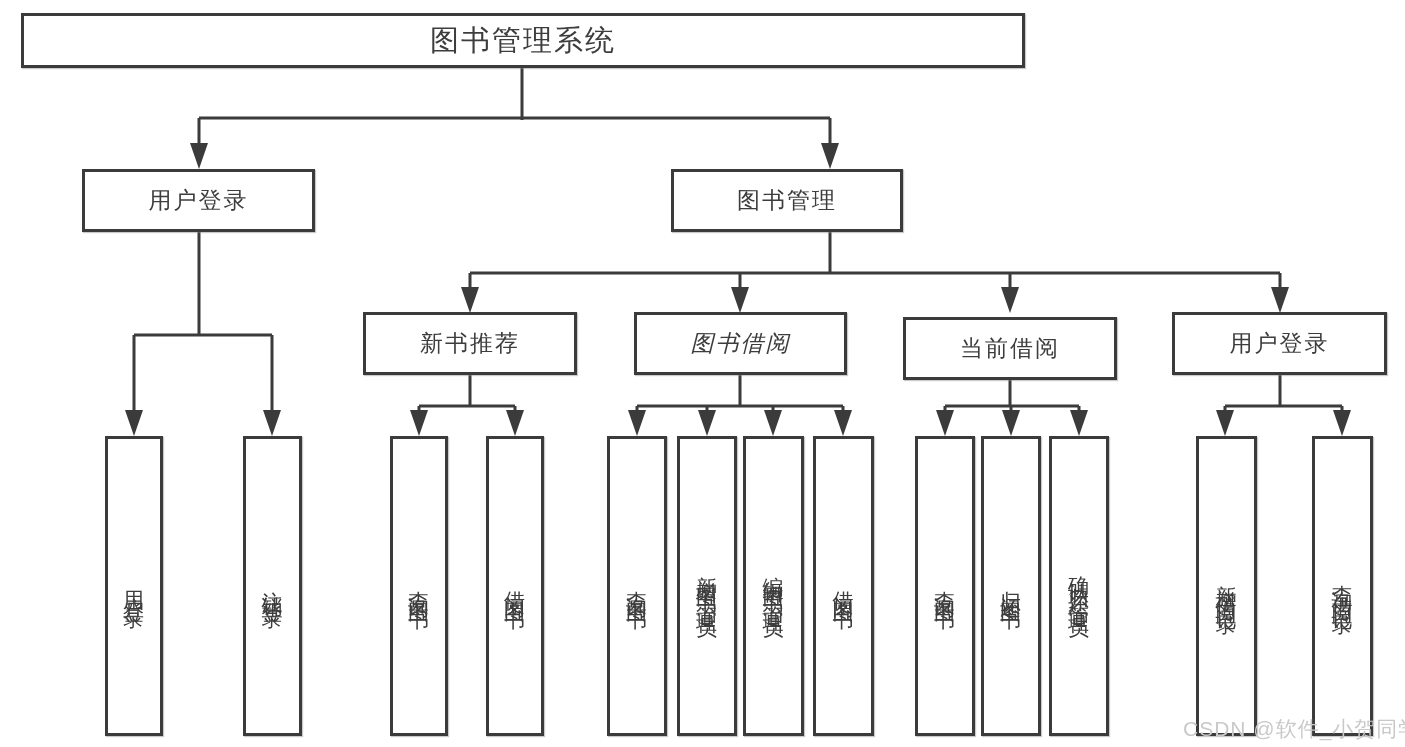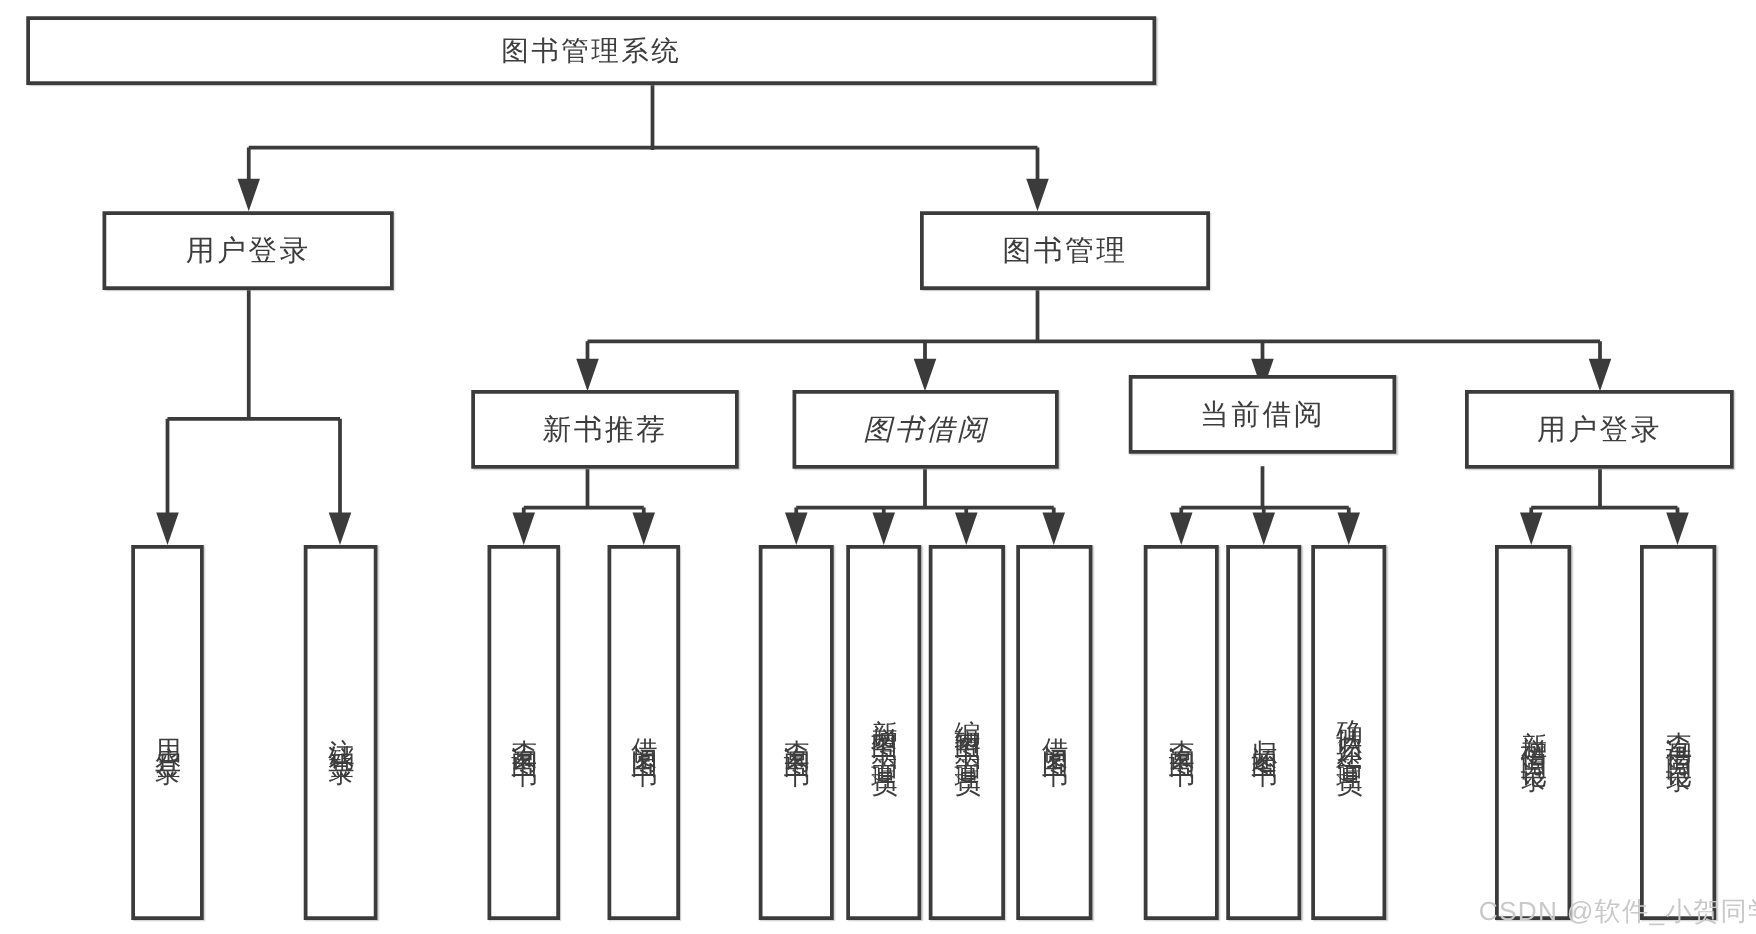--- a/index.html
+++ b/index.html
@@ -18,26 +18,26 @@
   }
   .vbox{
     position:absolute;box-sizing:border-box;background:#ffffff;top:436px;height:300px;
     border:3px solid #3b3b3b;display:flex;align-items:center;justify-content:center;
     z-index:2;box-shadow:1px 1px 1px rgba(140,140,140,.45);
   }
   .vbox span{
     writing-mode:vertical-rl;text-orientation:mixed;
     font-size:21px;letter-spacing:6px;line-height:1;color:#3d3d3d;white-space:nowrap;
   }
-  #root-box{left:21px;top:13px;width:904px;height:55px;font-size:22px;}
+  #root-box{left:21px;top:13px;width:1004px;height:55px;font-size:29px;}
   #b-user-login{left:82px;top:169px;width:233px;height:63px;}
-  #b-book-mgmt{left:736px;top:169px;width:232px;height:63px;}
-  #b-new-book{left:377px;top:312px;width:214px;height:63px;text-align:center;}
+  #b-book-mgmt{left:671px;top:169px;width:232px;height:63px;}
+  #b-new-book{left:363px;top:312px;width:214px;height:63px;text-align:center;}
   #b-book-borrow{left:634px;top:312px;width:213px;height:63px;font-style:italic;}
-  #b-cur-borrow{left:903px;top:300px;width:214px;height:63px;}
+  #b-cur-borrow{left:903px;top:317px;width:214px;height:63px;}
   #b-borrow-rec{left:1172px;top:312px;width:215px;height:63px;}
   #l1{left:105px;width:58px;}  #l2{left:243px;width:59px;}
   #l3{left:390px;width:58px;}  #l4{left:486px;width:58px;}
   #l5{left:607px;width:60px;}  #l6{left:677px;width:60px;}
   #l7{left:743px;width:61px;}  #l8{left:813px;width:61px;}
   #l9{left:915px;width:60px;}  #l10{left:981px;width:60px;}
   #l11{left:1049px;width:60px;}
   #l12{left:1196px;width:61px;} #l13{left:1312px;width:61px;}
   #watermark{
     position:absolute;left:1183px;top:715px;z-index:5;

